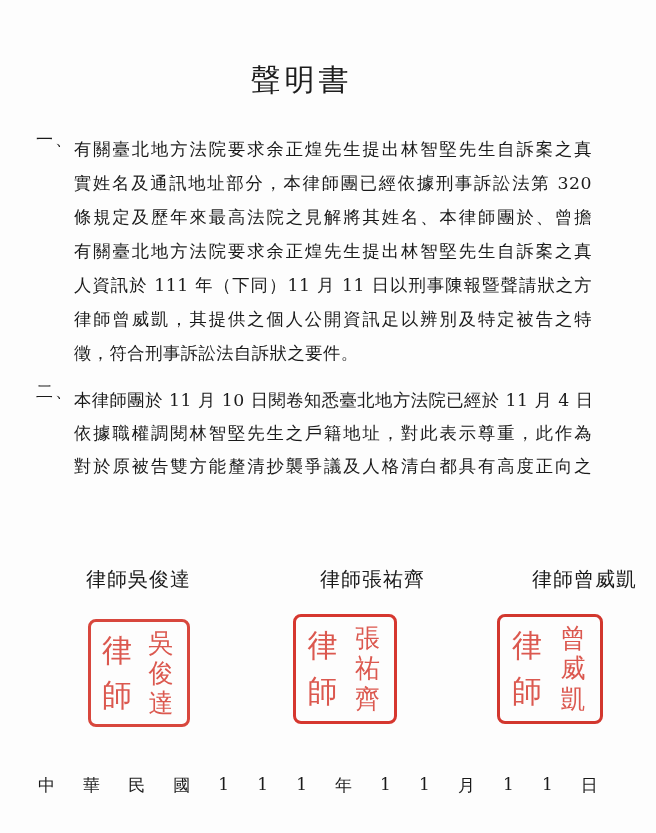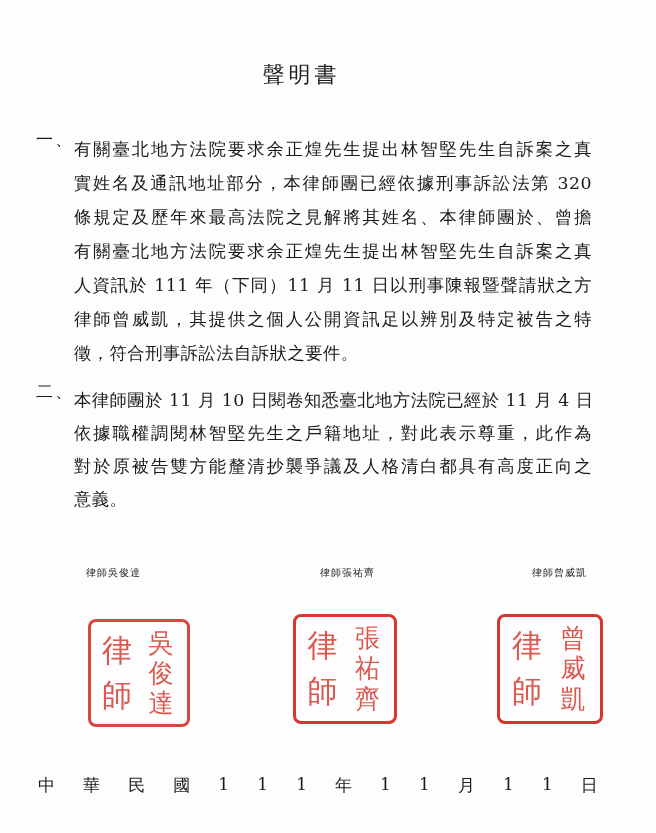--- a/index.html
+++ b/index.html
@@ -19,21 +19,21 @@
       position: absolute;
       left: 0; top: 0;
       width: 656px; height: 833px;
       background: #fdfdfd;
     }
     .title {
       position: absolute;
       left: 0; width: 603px;
       top: 60px;
       text-align: center;
-      font-size: 22px;
+      font-size: 30px;
       letter-spacing: 4px;
       color: #1c1c1c;
     }
     .para {
       position: absolute;
       left: 36px;
       width: 580px;
     }
     .para .marker {
       position: absolute;
@@ -68,21 +68,21 @@
 
     .signers {
       position: absolute;
       top: 566px;
       left: 0;
       width: 656px;
       height: 24px;
     }
     .signer-name {
       position: absolute;
-      font-size: 10px;
+      font-size: 20px;
       letter-spacing: 1px;
       white-space: nowrap;
     }
     .seal {
       position: absolute;
       border: 3px solid #d8473d;
       border-radius: 8px;
       box-sizing: border-box;
       color: #d8473d;
       font-family: "DejaVu Serif", serif;
@@ -154,21 +154,20 @@
       <div class="line last">徵，符合刑事訴訟法自訴狀之要件。</div>
     </div>
   </div>
 
   <div class="para p2">
     <div class="marker">二、</div>
     <div class="lines">
       <div class="line">本律師團於 11 月 10 日閱卷知悉臺北地方法院已經於 11 月 4 日</div>
       <div class="line">依據職權調閱林智堅先生之戶籍地址，對此表示尊重，此作為</div>
       <div class="line">對於原被告雙方能釐清抄襲爭議及人格清白都具有高度正向之</div>
-      <div class="line last">意義。</div>
     </div>
   </div>
 
   <div class="signers">
     <div class="signer-name" style="left:86px;">律師吳俊達</div>
     <div class="signer-name" style="left:292px;margin-left:28px;">律師張祐齊</div>
     <div class="signer-name" style="left:532px;">律師曾威凱</div>
   </div>
 
   <div class="seal" style="left:88px; top:619px; width:102px; height:108px; display:block;">

